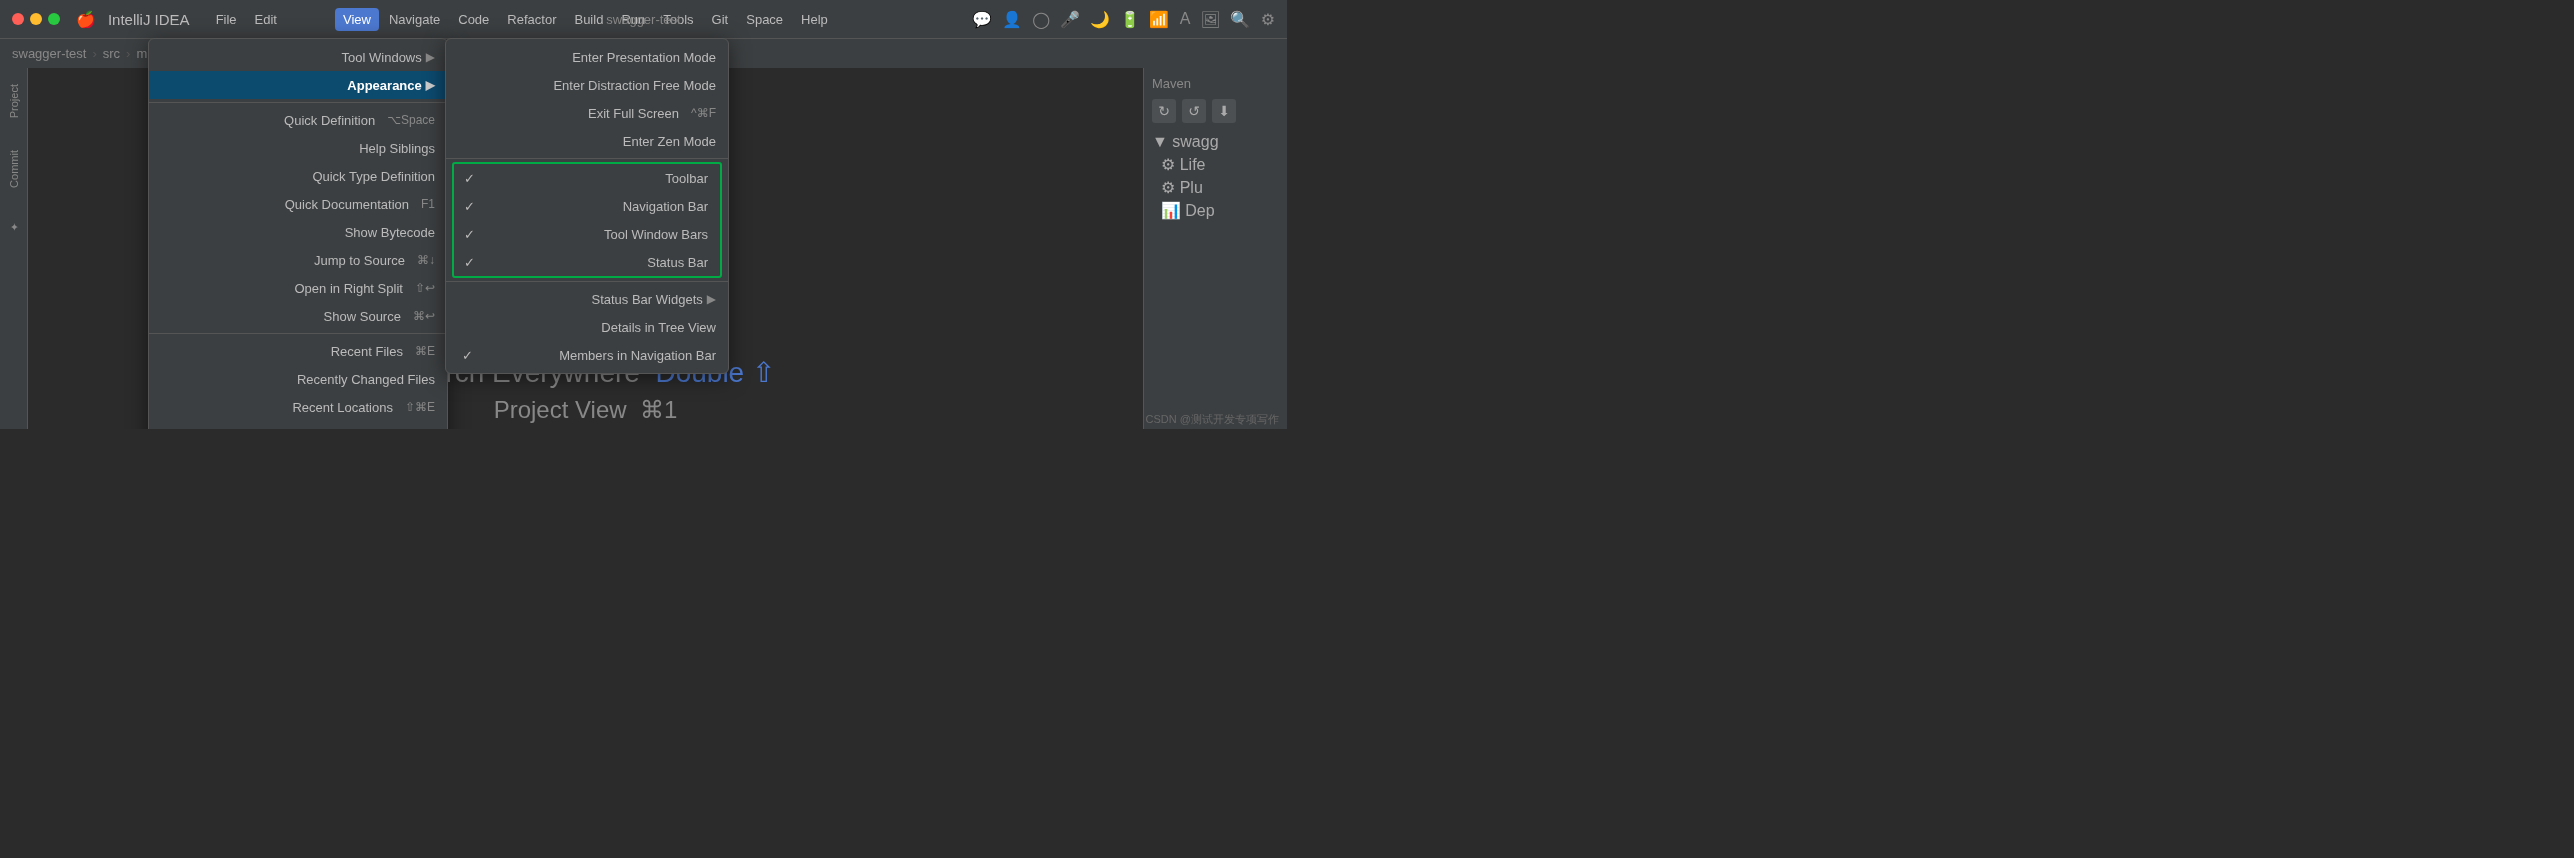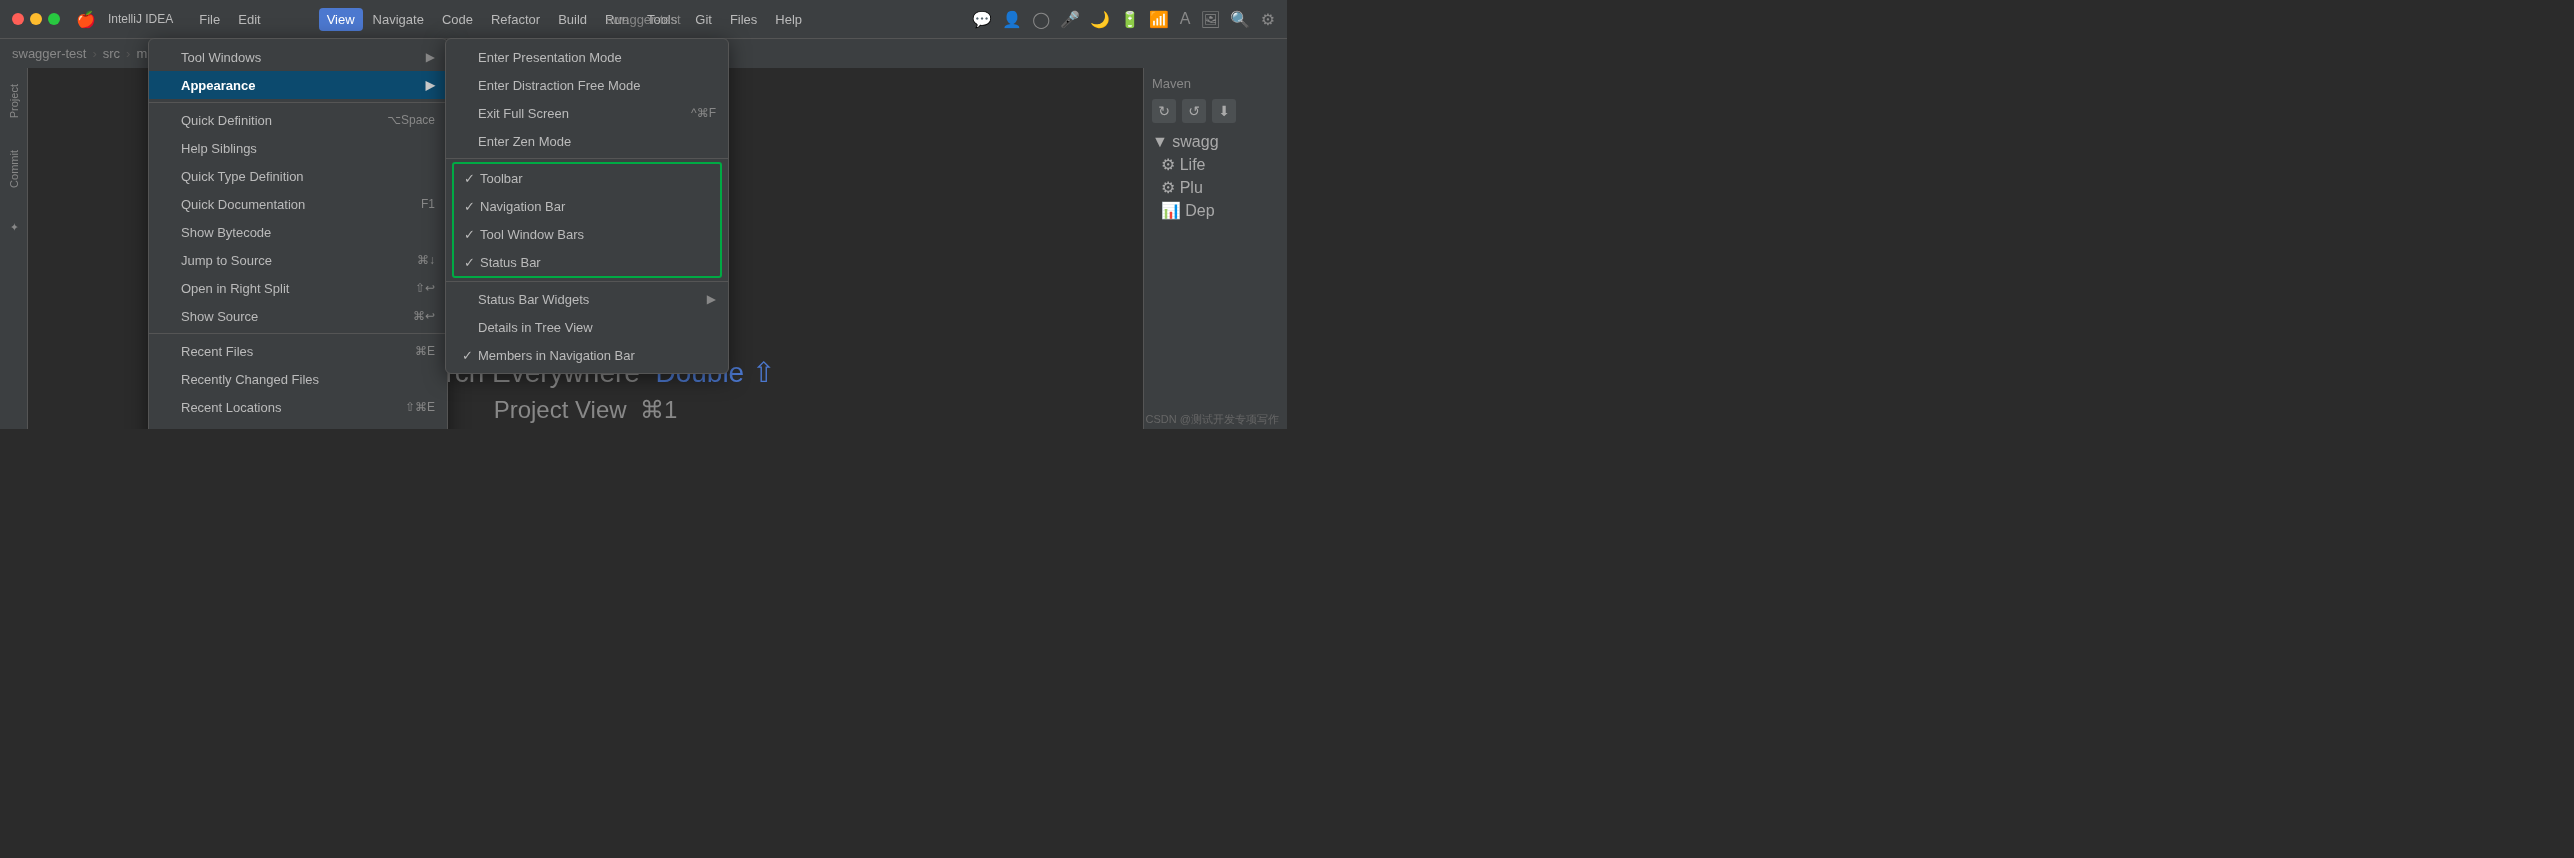--- a/index.html
+++ b/index.html
@@ -42,21 +42,21 @@
       align-items: center;
       gap: 2px;
       flex: 1;
     }
     .menu-logo {
       font-size: 16px;
       margin-right: 10px;
     }
     .app-name {
       color: #bbbbbb;
-      font-size: 12px;
+      font-size: 15px;
       font-weight: 500;
       margin-right: 16px;
     }
     .menu-item {
       padding: 4px 8px;
       border-radius: 4px;
       cursor: pointer;
       color: #bbbbbb;
       font-size: 13px;
     }
@@ -228,20 +228,21 @@
       min-height: 28px;
     }
     .menu-item-row.highlighted {
       background: #0c4a6e;
       color: white;
       font-weight: bold;
     }
     .menu-item-row .label {
       flex: 1;
       font-size: 13px;
+      text-align: right;
     }
     .menu-item-row .shortcut {
       font-size: 12px;
       color: #888;
       margin-left: 12px;
     }
     .menu-item-row .arrow {
       font-size: 12px;
       color: #888;
       margin-left: 4px;
@@ -308,21 +309,21 @@
     <span class="menu-item">File</span>
     <span class="menu-item">Edit</span>
     <span class="menu-item active">View</span>
     <span class="menu-item">Navigate</span>
     <span class="menu-item">Code</span>
     <span class="menu-item">Refactor</span>
     <span class="menu-item">Build</span>
     <span class="menu-item">Run</span>
     <span class="menu-item">Tools</span>
     <span class="menu-item">Git</span>
-    <span class="menu-item">Files</span>
+    <span class="menu-item">Space</span>
     <span class="menu-item">Help</span>
   </div>
   <div class="title-center">swagger-test</div>
   <div class="titlebar-right">
     <span class="titlebar-icon">💬</span>
     <span class="titlebar-icon">👤</span>
     <span class="titlebar-icon">◯</span>
     <span class="titlebar-icon">🎤</span>
     <span class="titlebar-icon">🌙</span>
     <span class="titlebar-icon">🔋</span>

